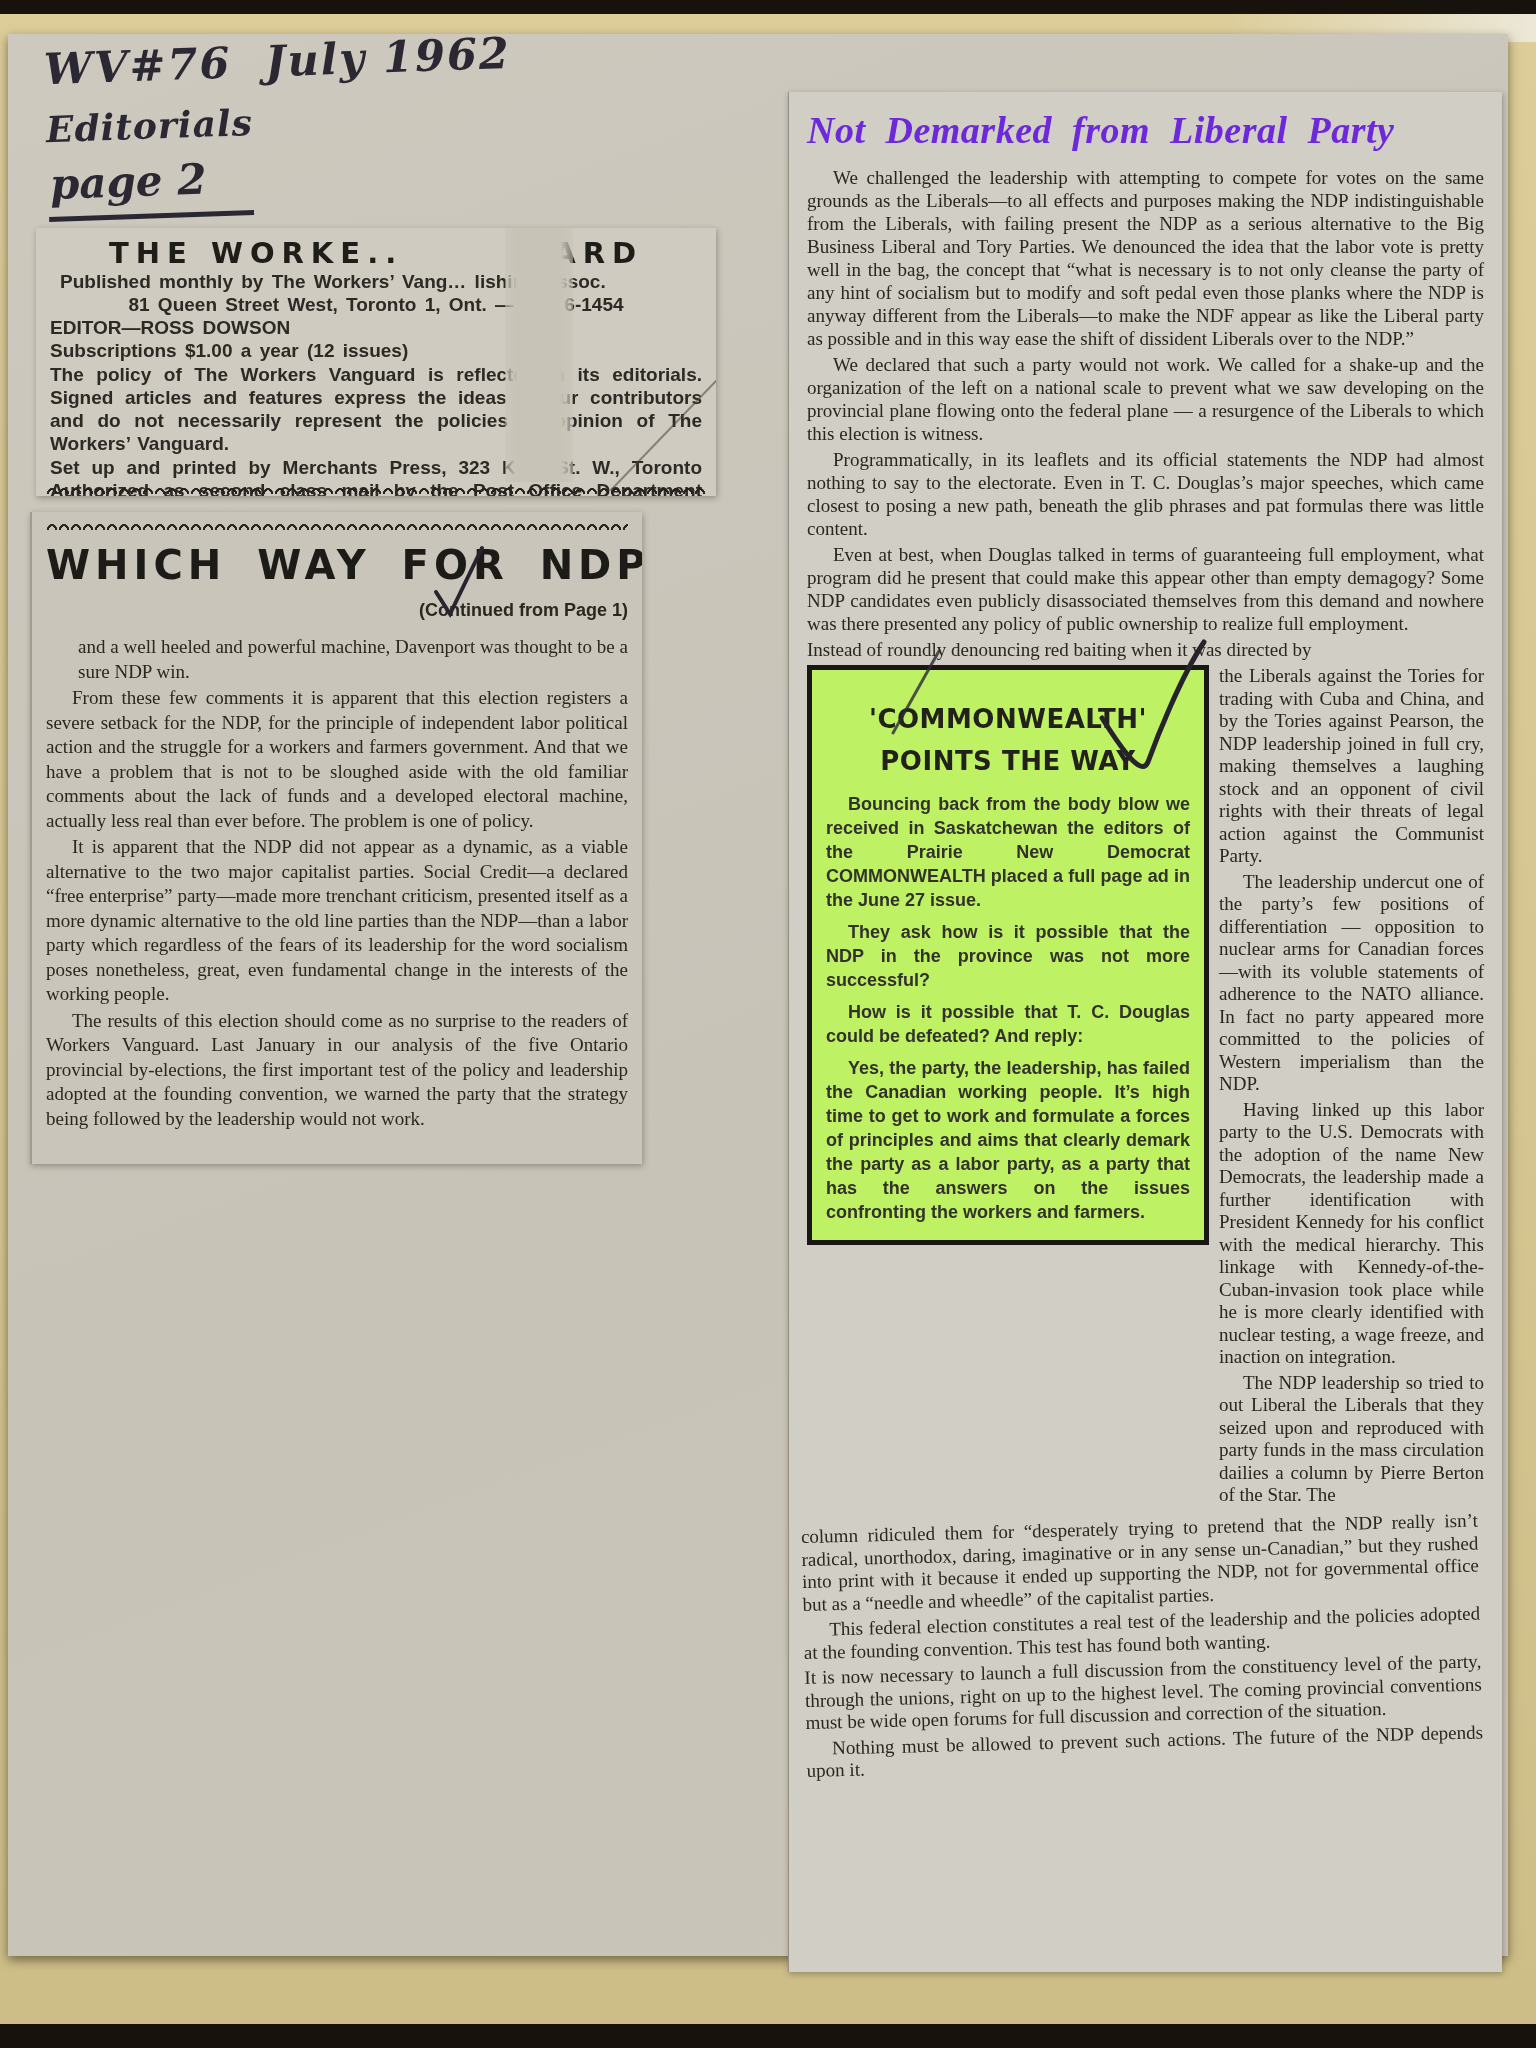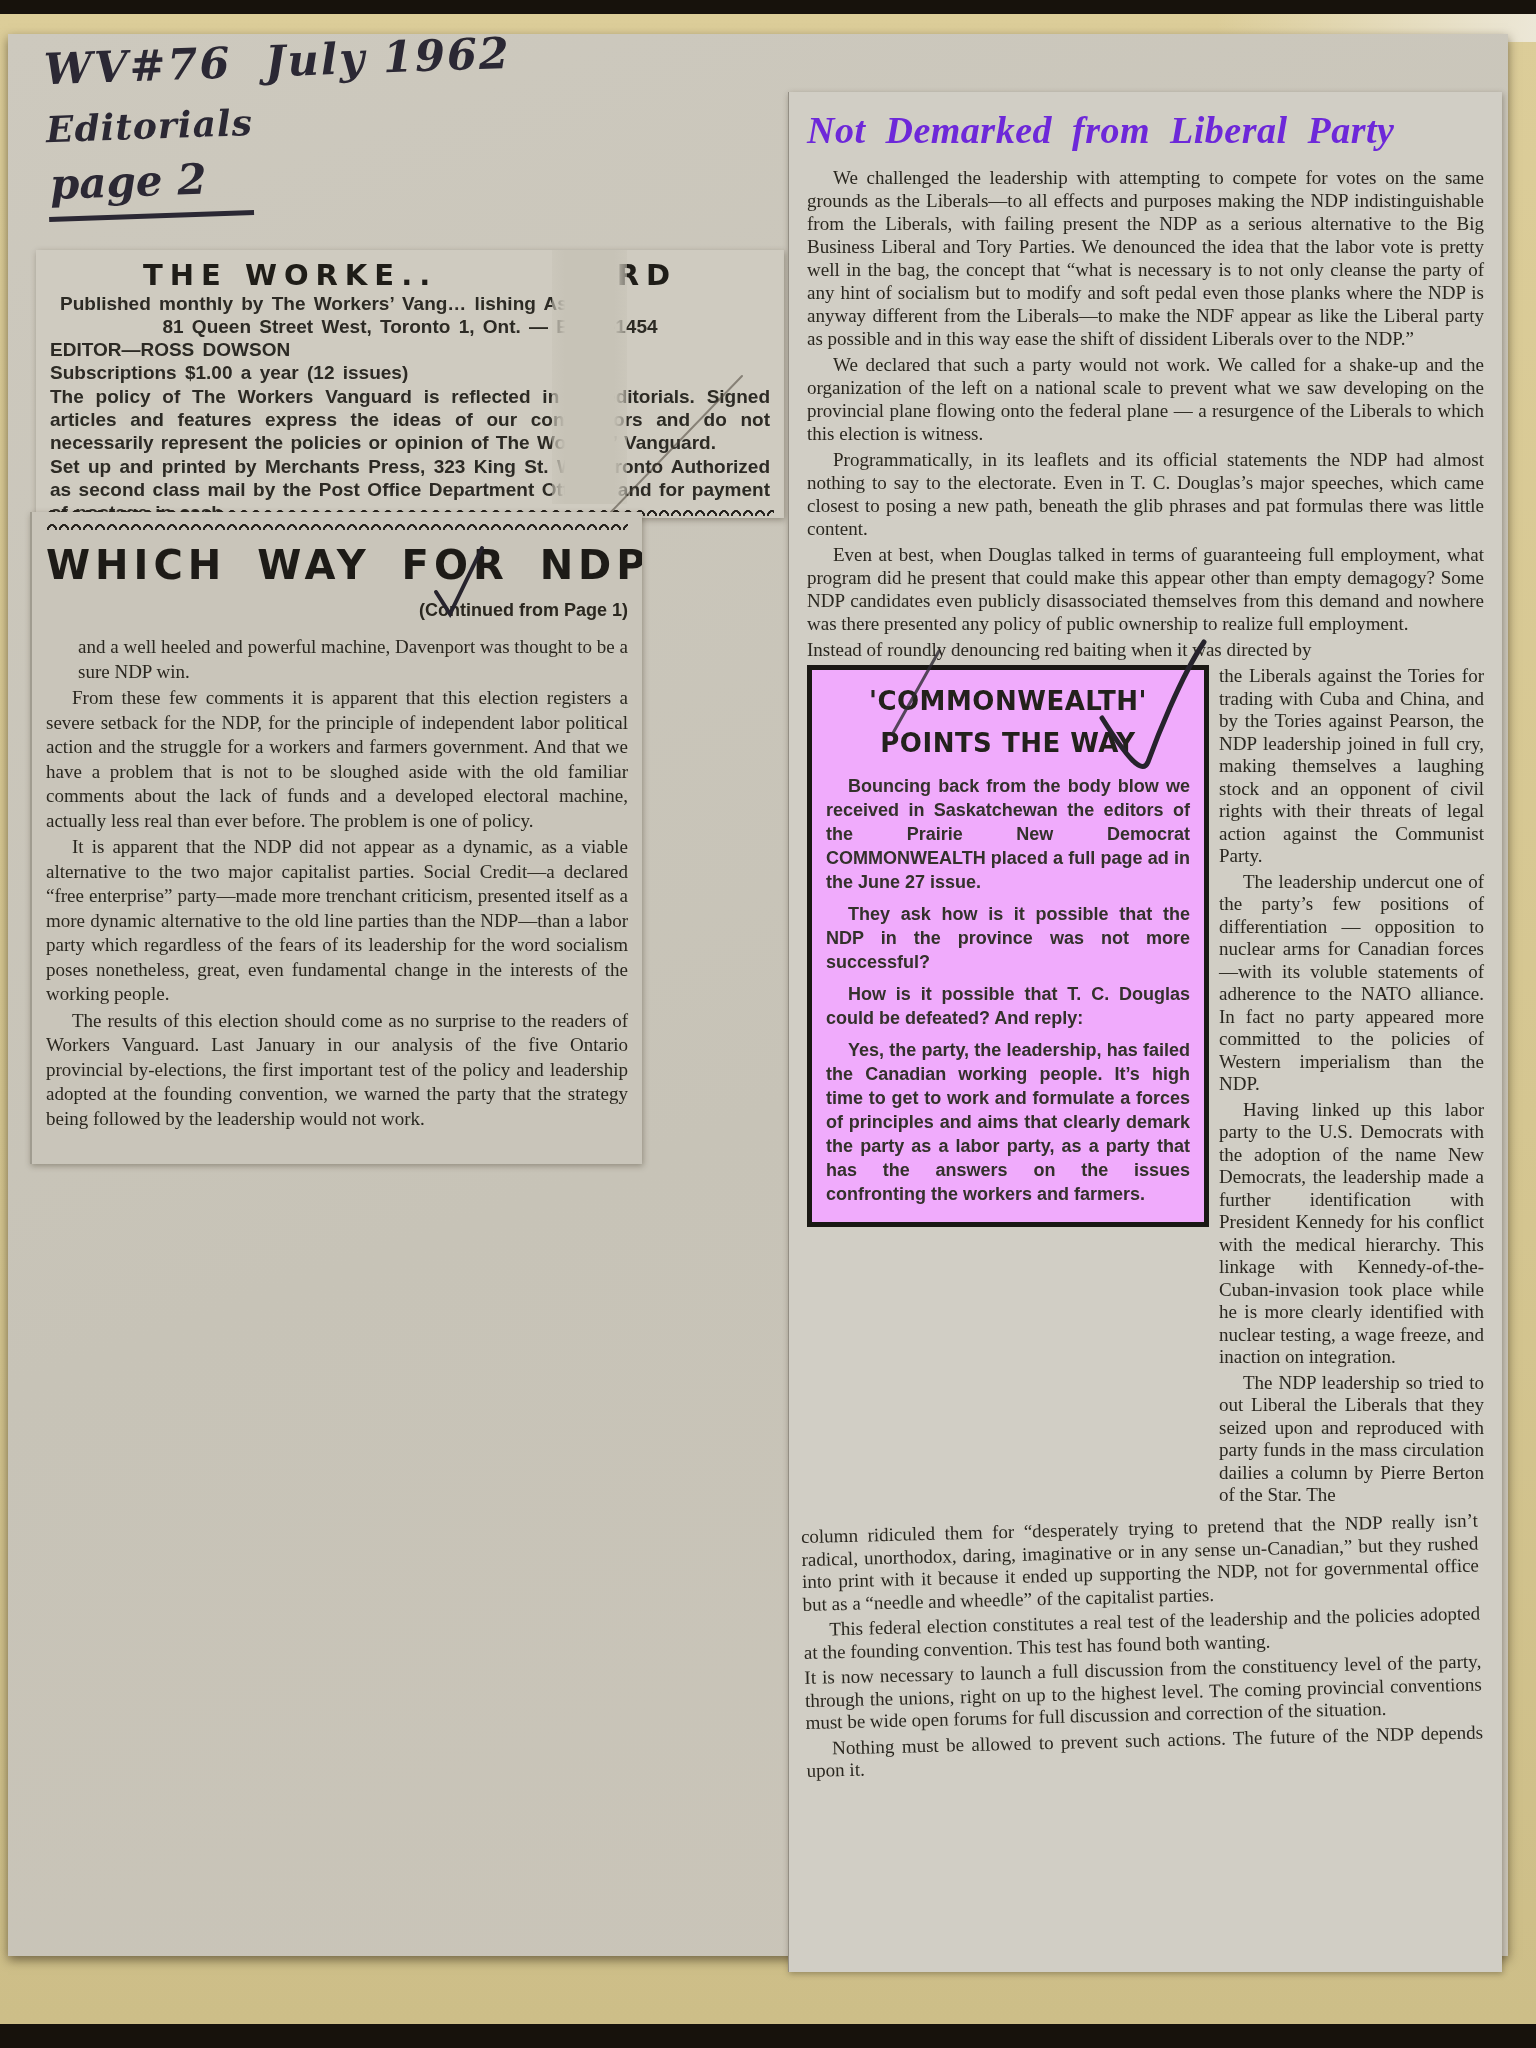--- a/index.html
+++ b/index.html
@@ -25,21 +25,21 @@
   .hw3{font-size:42px;margin-top:10px;display:inline-block;
     border-bottom:5px solid #2b2834;padding:0 46px 8px 2px;}
 
   
   .clip{position:absolute;box-sizing:border-box;color:#2a271f;overflow:hidden;
     box-shadow:1px 2px 6px rgba(45,38,20,.35);}
   .wavy{height:10px;background-repeat:repeat-x;background-size:12px 10px;
     background-image:radial-gradient(circle at 6px 9px,rgba(0,0,0,0) 2.6px,#26231e 2.7px,#26231e 4.7px,rgba(0,0,0,0) 5px);}
 
   
-  .clip-masthead{left:36px;top:250px;width:748px;height:268px;background:#cfcbc0;
+  .clip-masthead{left:36px;top:228px;width:680px;height:268px;background:#cfcbc0;
     padding:8px 14px 8px;font-family:"Liberation Sans",sans-serif;font-weight:bold;color:#2c2a24;}
   .m-title{display:flex;justify-content:center;gap:150px;font-size:29px;
     letter-spacing:7px;color:#1f1d18;font-family:"DejaVu Sans",sans-serif;}
   .m-line{font-size:19px;line-height:23px;word-spacing:3px;}
   .m-pub{padding-left:10px;}
   .m-addr{text-align:center;}
   .m-ed{display:flex;justify-content:space-between;flex-direction:column;}
   .m-par{font-size:19px;line-height:23px;text-align:justify;word-spacing:2px;margin-top:1px;}
   .m-wavy{position:absolute;left:10px;right:10px;bottom:2px;}
   .tear-gap{position:absolute;top:0;bottom:14px;left:69%;width:10%;
@@ -55,22 +55,22 @@
   .clip-left p{font-size:19px;line-height:24.5px;text-align:justify;margin:0 0 2px;text-indent:26px;}
   p.noindent{text-indent:0 !important;margin-left:32px;}
 
   
   .clip-right{left:788px;top:92px;width:714px;height:1880px;background:#d1cec5;
     padding:10px 18px;border-left:1px solid #938e84;}
   .headline2{font-family:"Liberation Serif",serif;font-weight:bold;font-style:italic;
     font-size:38px;word-spacing:10px;letter-spacing:.5px;margin:6px 0 14px;color:#6d28d9;}
   .rt-top p{font-size:19px;line-height:23px;text-align:justify;margin:0 0 3px;text-indent:26px;}
   .twocol{display:flex;gap:10px;margin-top:4px;align-items:flex-start;}
-  .cbox{width:364px;flex:none;border:5px solid #1a1814;background:#f0abfc;
-    padding:6px 14px 8px;position:relative;}
+  .cbox{width:364px;flex:none;border:5px solid #1a1814;background:#bef264;
+    padding:24px 14px 8px;position:relative;}
   .cbox-h{font-family:"DejaVu Sans",sans-serif;font-weight:bold;font-size:26px;
     line-height:42px;letter-spacing:.5px;text-align:center;color:#23211c;margin:4px 0 10px;}
   .cbox p{font-family:"Liberation Sans",sans-serif;font-weight:bold;font-size:18px;
     line-height:24px;color:#33312b;text-align:justify;text-indent:22px;margin:0 0 8px;}
   .ncol{flex:1;}
   .ncol p{font-size:19px;line-height:22.5px;text-align:justify;margin:0 0 3px;text-indent:24px;}
   .rt-bottom{margin-top:16px;transform:rotate(-1.4deg);transform-origin:0 100%;}
   .rt-bottom p{font-size:19px;line-height:22.5px;text-align:justify;margin:0 0 3px;text-indent:26px;}
 
   .mark{position:absolute;pointer-events:none;}

